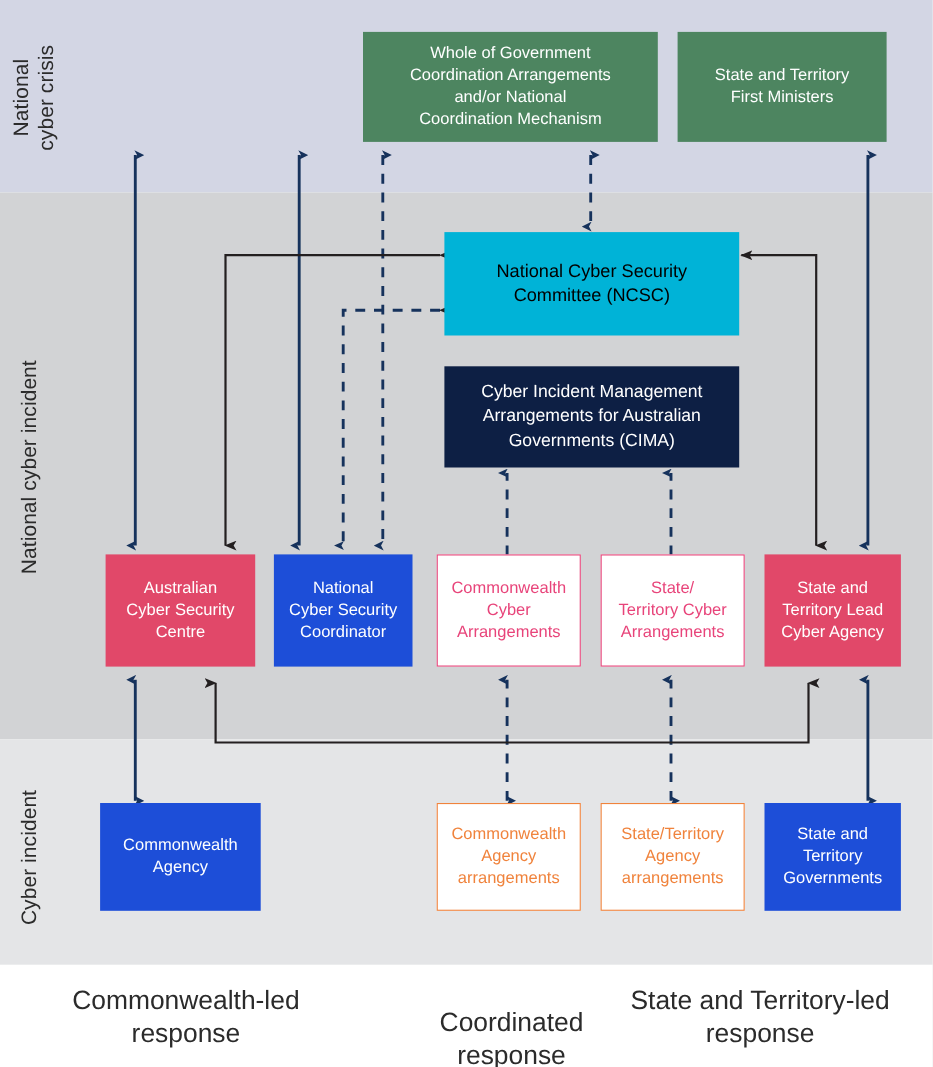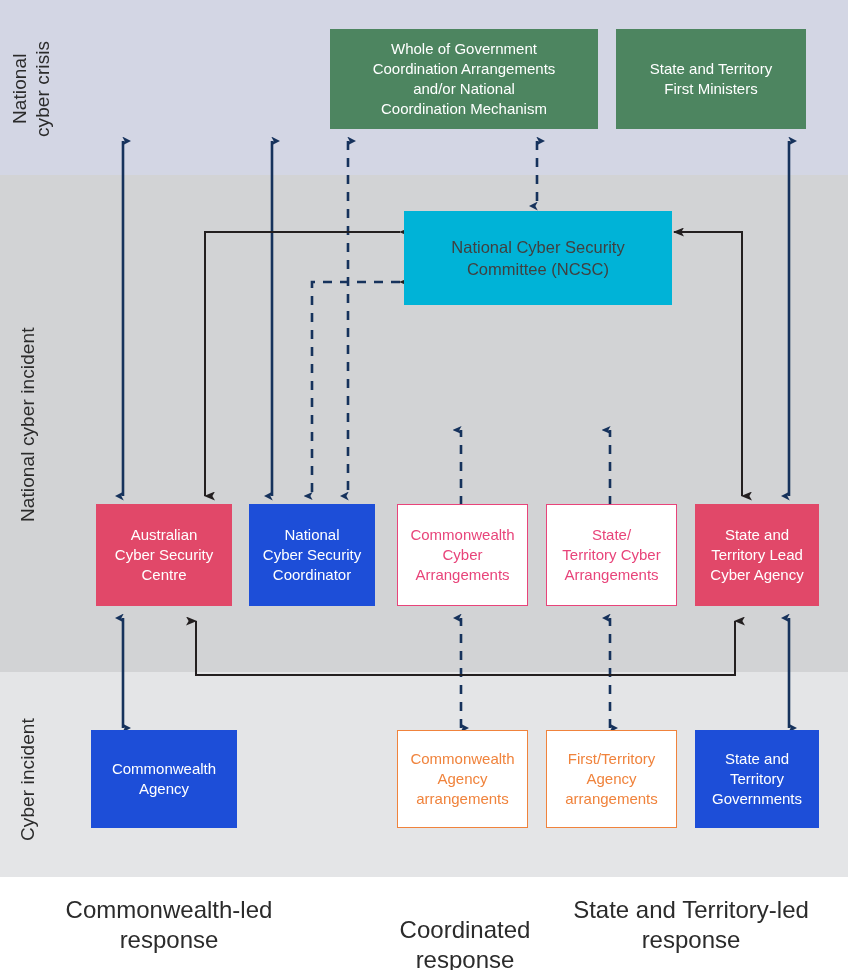--- a/index.html
+++ b/index.html
@@ -41,21 +41,21 @@
     display:flex;
     align-items:center;
     justify-content:center;
     text-align:center;
     font-size:15px;
     line-height:20px;
     padding:4px 8px;
     white-space:pre-line;
   }
   .node.green{background:#4d8560;color:#ffffff;}
-  .node.cyan{background:#00b3d7;color:#404040;font-size:16.5px;line-height:22px;}
+  .node.cyan{background:#00b3d7;color:#000000;font-size:16.5px;line-height:22px;}
   .node.navy{background:#0d1f44;color:#ffffff;font-size:16px;line-height:22px;}
   .node.pink{background:#e14869;color:#ffffff;}
   .node.pinkout{background:#ffffff;color:#e8447a;border:1.6px solid #e8447a;}
   .node.orange{background:#1d4ed8;color:#ffffff;}
   .node.orangeout{background:#ffffff;color:#f0833c;border:1.6px solid #f0833c;}
 
   
   .caption{
     position:absolute;
     text-align:center;
@@ -173,20 +173,23 @@
 
   <div class="node green" style="left:330px;top:29px;width:268px;height:100px;">Whole of Government
 Coordination Arrangements
 and/or National
 Coordination Mechanism</div>
   <div class="node green" style="left:616px;top:29px;width:190px;height:100px;">State and Territory
 First Ministers</div>
 
   <div class="node cyan" style="left:404px;top:211px;width:268px;height:94px;">National Cyber Security
 Committee (NCSC)</div>
+  <div class="node navy" style="left:404px;top:333px;width:268px;height:92px;">Cyber Incident Management
+Arrangements for Australian
+Governments (CIMA)</div>
 
   <div class="node pink" style="left:96px;top:504px;width:136px;height:102px;">Australian
 Cyber Security
 Centre</div>
   <div class="node orange" style="left:249px;top:504px;width:126px;height:102px;">National
 Cyber Security
 Coordinator</div>
   <div class="node pinkout" style="left:397px;top:504px;width:131px;height:102px;">Commonwealth
 Cyber
 Arrangements</div>
@@ -195,21 +198,21 @@
 Arrangements</div>
   <div class="node pink" style="left:695px;top:504px;width:124px;height:102px;">State and
 Territory Lead
 Cyber Agency</div>
 
   <div class="node orange" style="left:91px;top:730px;width:146px;height:98px;">Commonwealth
 Agency</div>
   <div class="node orangeout" style="left:397px;top:730px;width:131px;height:98px;">Commonwealth
 Agency
 arrangements</div>
-  <div class="node orangeout" style="left:546px;top:730px;width:131px;height:98px;">First/Territory
+  <div class="node orangeout" style="left:546px;top:730px;width:131px;height:98px;">State/Territory
 Agency
 arrangements</div>
   <div class="node orange" style="left:695px;top:730px;width:124px;height:98px;">State and
 Territory
 Governments</div>
 
   <div class="caption" style="left:24px;top:895px;width:290px;">Commonwealth-led
 response</div>
   <div class="caption" style="left:372px;top:895px;width:186px;margin-top:20px;">Coordinated
 response</div>

